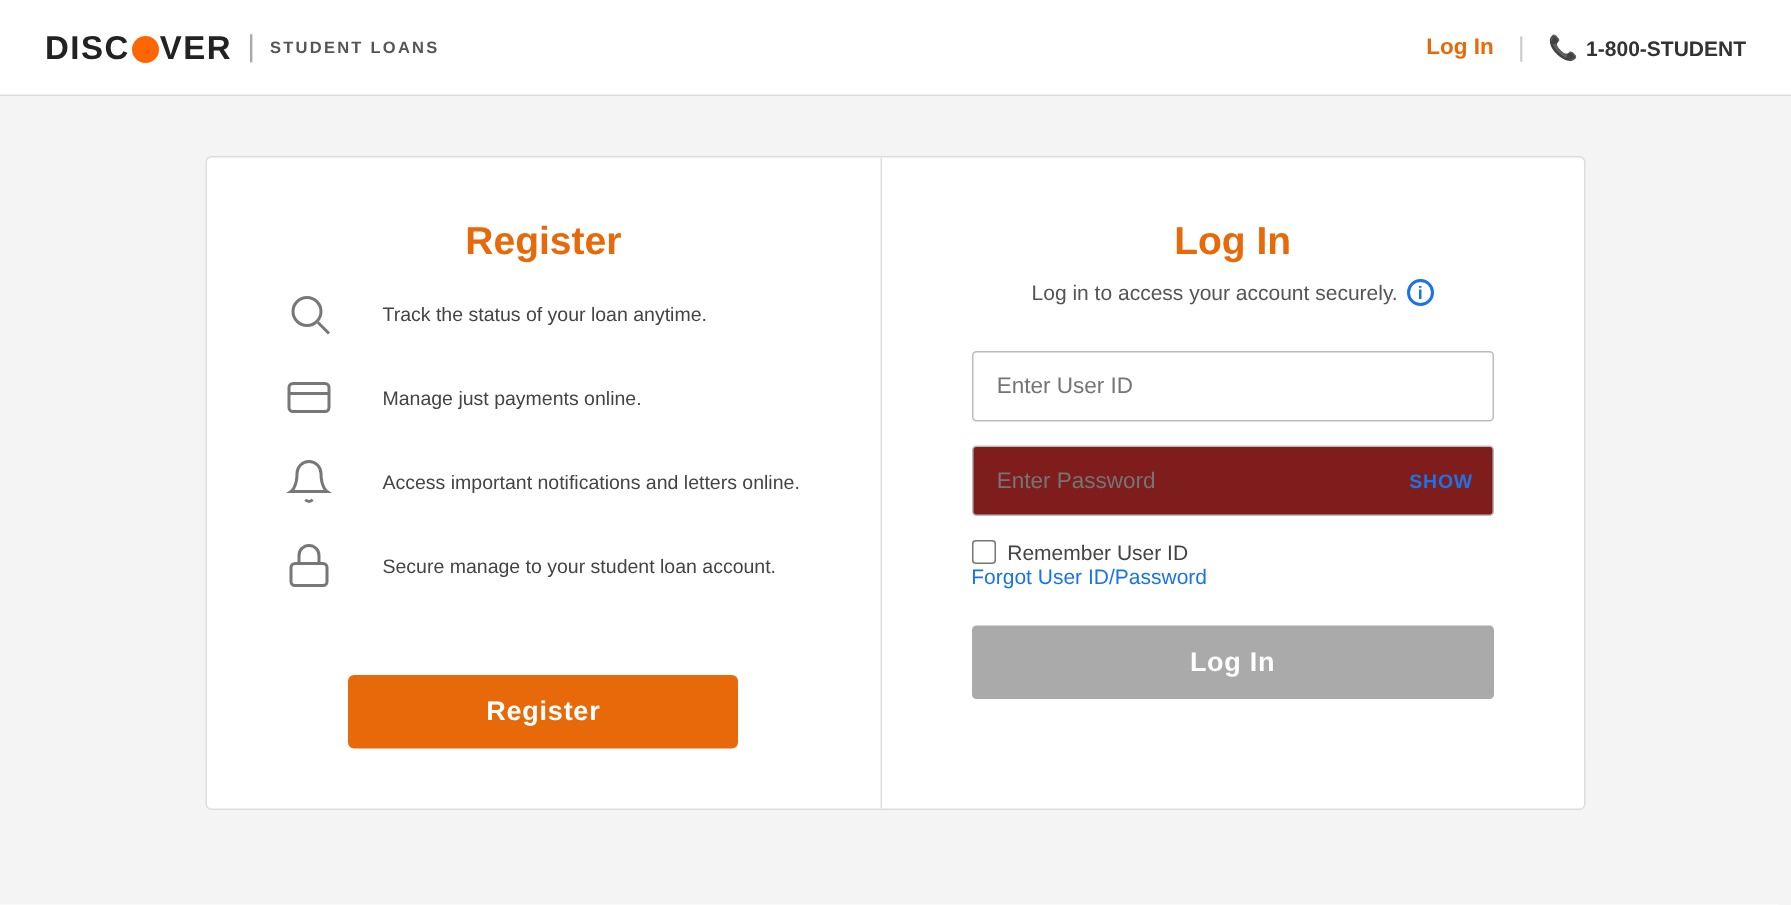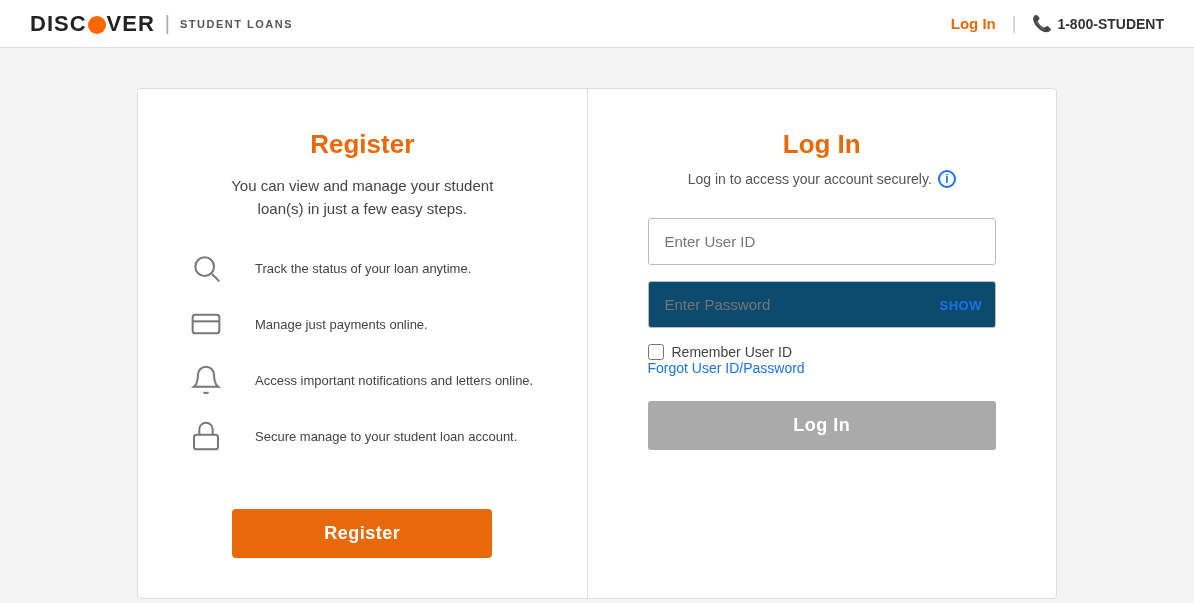--- a/index.html
+++ b/index.html
@@ -7,21 +7,21 @@
       font-family: Arial, sans-serif;
       background: #f4f4f4;
       min-height: 603px;
       min-width: 1194px;
     }
 
     
     .header {
       background: #fff;
       border-bottom: 1px solid #ddd;
-      height: 48px;
+      height: 64px;
       display: flex;
       align-items: center;
       justify-content: space-between;
       padding: 0 30px;
     }
     .logo-area {
       display: flex;
       align-items: center;
     }
     .logo-discover {
@@ -213,21 +213,21 @@
       width: 100%;
     }
     .password-wrapper input {
       width: 100%;
       padding: 14px 60px 14px 16px;
       border: 1px solid #bbb;
       border-radius: 3px;
       font-size: 15px;
       color: #999;
       outline: none;
-      background: #0c4a6e;
+      background: #7f1d1d;
     }
     .show-btn {
       position: absolute;
       right: 14px;
       top: 50%;
       transform: translateY(-50%);
       background: none;
       border: none;
       color: #1a73e8;
       font-size: 13px;
@@ -303,21 +303,20 @@
       <span>1-800-STUDENT</span>
     </div>
   </div>
 </header>
 
 <main class="main">
   <div class="card">
 
     <div class="register-section">
       <h2 class="register-title">Register</h2>
-      <p class="register-subtitle">You can view and manage your student loan(s) in just a few easy steps.</p>
 
       <ul class="features-list">
         <li>
           <div class="feature-icon">
             <svg class="icon-svg" viewBox="0 0 24 24">
               <circle cx="11" cy="11" r="7"></circle>
               <line x1="16.5" y1="16.5" x2="22" y2="22"></line>
             </svg>
           </div>
           <span>Track the status of your loan anytime.</span>

